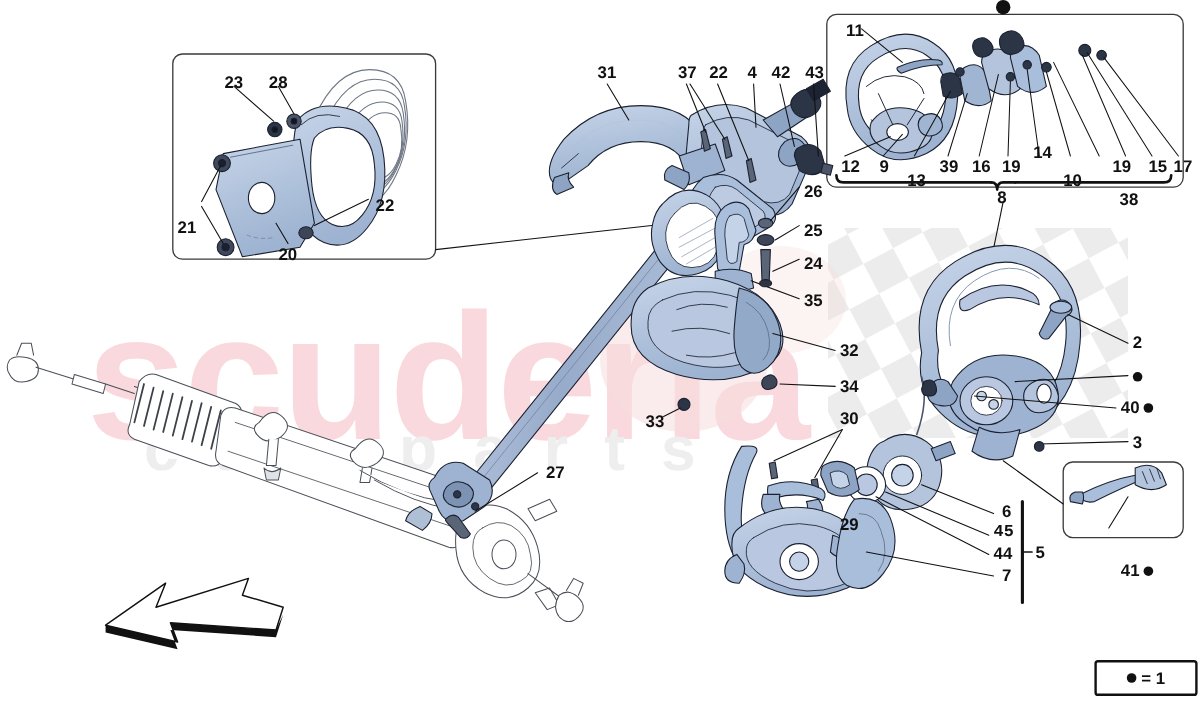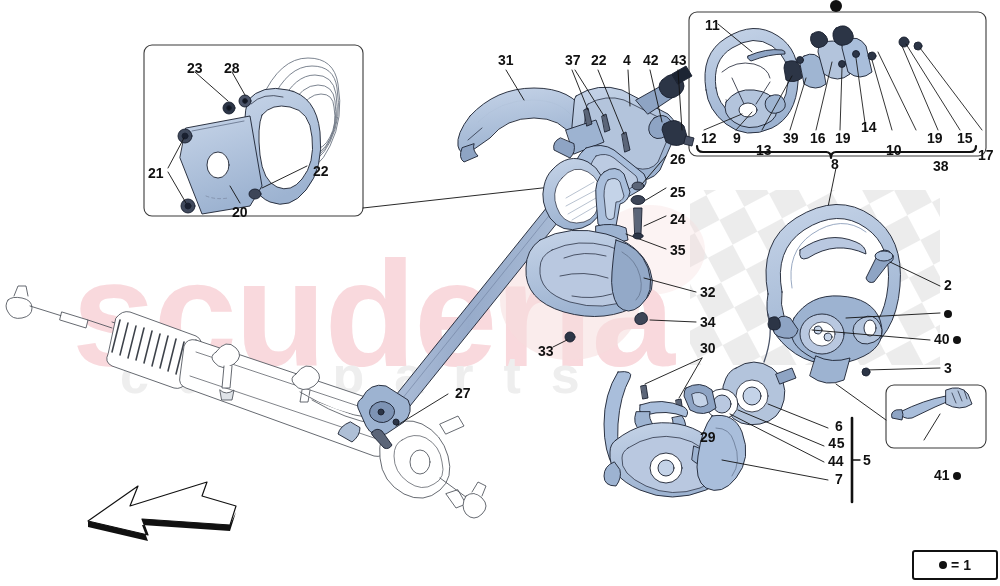--- a/index.html
+++ b/index.html
@@ -456,36 +456,36 @@
         <path d="M236 506 L202 496 L207 482 L130 506 L138 486 L88 521 L148 535 L142 519 L230 525 Z" fill="#ffffff" stroke="#111" stroke-width="1.2"></path>
         <path d="M236 512 L230 531 L142 525 L148 541 L88 527 L88 521 L148 535 L142 519 L230 525 Z" fill="#111" stroke="none"></path>
       </g>
 
     </g>
   </svg>
 
   <div class="callout" style="left:187px;top:61px;">23</div>
   <div class="callout" style="left:224px;top:61px;">28</div>
   <div class="callout" style="left:313px;top:164px;">22</div>
-  <div class="callout" style="left:148px;top:166px;text-align:center;">21</div>
+  <div class="callout" style="left:148px;top:182px;text-align:center;">21</div>
   <div class="callout" style="left:232px;top:205px;">20</div>
 
   <div class="callout" style="left:705px;top:18px;">11</div>
   <div class="callout" style="left:701px;top:131px;">12</div>
   <div class="callout" style="left:733px;top:131px;">9</div>
   <div class="callout" style="left:756px;top:131px;margin-top:12px;">13</div>
   <div class="callout" style="left:783px;top:131px;">39</div>
   <div class="callout" style="left:810px;top:131px;">16</div>
   <div class="callout" style="left:835px;top:131px;">19</div>
   <div class="callout" style="left:861px;top:120px;">14</div>
   <div class="callout" style="left:886px;top:131px;margin-top:12px;">10</div>
   <div class="callout" style="left:927px;top:131px;">19</div>
   <div class="callout" style="left:933px;top:131px;margin-top:28px;">38</div>
   <div class="callout" style="left:957px;top:131px;">15</div>
-  <div class="callout" style="left:978px;top:148px;">17</div>
+  <div class="callout" style="left:978px;top:131px;">17</div>
   <div class="callout" style="left:831px;top:157px;">8</div>
 
   <div class="callout" style="left:498px;top:53px;">31</div>
   <div class="callout" style="left:565px;top:53px;">37</div>
   <div class="callout" style="left:591px;top:53px;">22</div>
   <div class="callout" style="left:623px;top:53px;">4</div>
   <div class="callout" style="left:643px;top:53px;">42</div>
   <div class="callout" style="left:671px;top:53px;">43</div>
   <div class="callout" style="left:670px;top:152px;">26</div>
   <div class="callout" style="left:670px;top:185px;">25</div>

